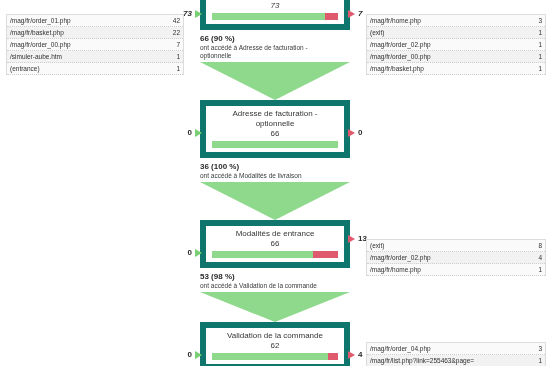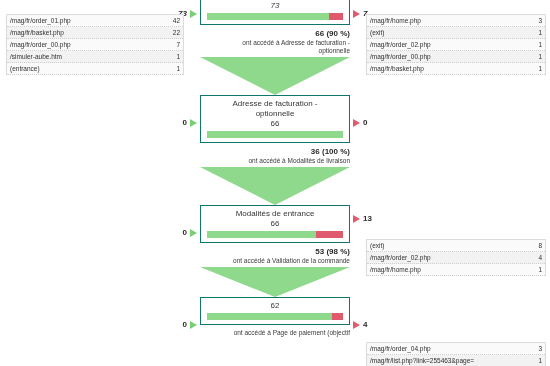--- a/index.html
+++ b/index.html
@@ -20,21 +20,21 @@
   
   .funnel {
     position: absolute;
     left: 200px;
     top: 0;
     width: 150px;
   }
 
   .step {
     position: relative;
-    border: 1px solid #0f766e;
+    border: 6px solid #0f766e;
     background: #ffffff;
     box-sizing: border-box;
     padding: 3px 6px 4px 6px;
     text-align: center;
   }
   .step.first {
     border-top: none;
     padding-top: 1px;
     font-style: italic;
   }
@@ -92,21 +92,21 @@
   }
   .tri-right-red {
     width: 0; height: 0;
     border-top: 4px solid transparent;
     border-bottom: 4px solid transparent;
     border-left: 7px solid #e05a6e;
   }
 
   
   .connector {
-    text-align: right;
+    text-align: left;
     padding-top: 4px;
   }
   .conv-main {
     font-size: 8px;
     font-weight: bold;
     color: #2b2b2b;
     line-height: 10px;
   }
   .conv-sub {
     font-size: 6.5px;
@@ -224,20 +224,21 @@
     </div>
   </div>
 
   <div class="connector">
     <div class="conv-main">53 (98 %)</div>
     <div class="conv-sub">ont accédé à Validation de la commande</div>
     <div class="arrow-down short"></div>
   </div>
 
   <div class="step">
+    <div class="step-title">Validation de la commande</div>
     <div class="step-count">62</div>
     <div class="bar">
       <div class="bar-green" id="bar3" style="width: 92%;"></div>
       <div class="bar-red"></div>
     </div>
     <div class="side left" style="top:22px;">
       <span>0</span>
       <span class="tri-right-green"></span>
     </div>
     <div class="side right" style="top:22px;">

